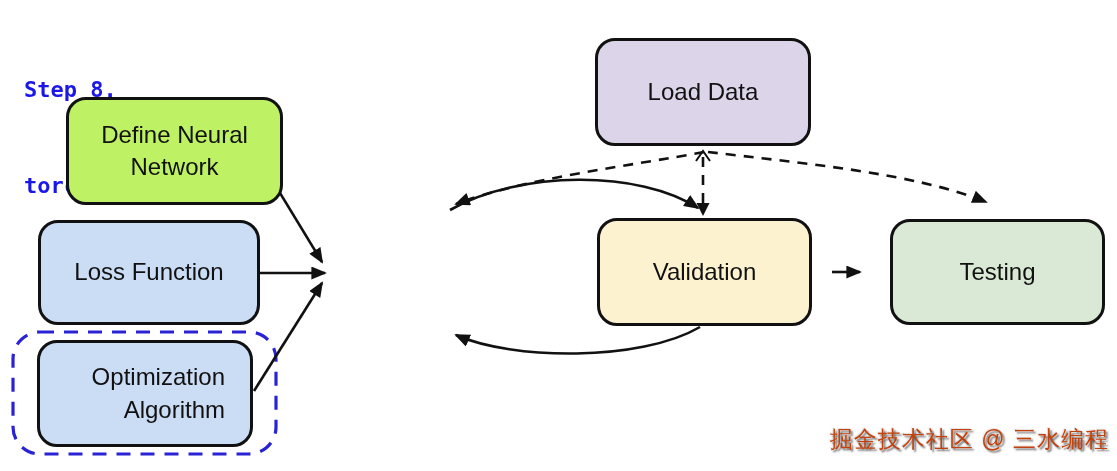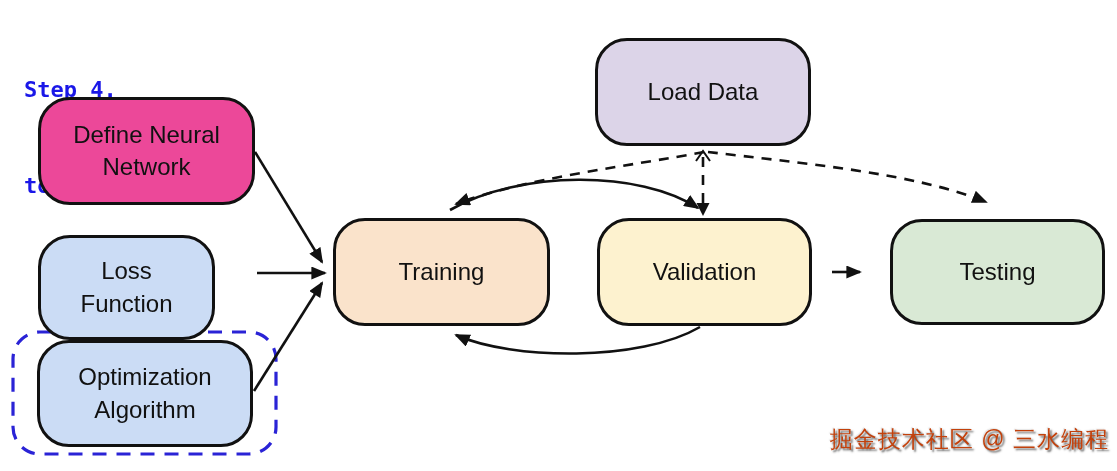--- a/index.html
+++ b/index.html
@@ -13,33 +13,33 @@
   }
   #edge-layer {
     position: absolute;
     left: 0; top: 0;
     width: 1117px; height: 471px;
   }
   .node {
     position: absolute;
     box-sizing: border-box;
     border: 3px solid #111111;
-    border-radius: 32px;
+    border-radius: 20px;
     display: flex;
     align-items: center;
     justify-content: center;
     text-align: center;
     font-size: 24px;
     line-height: 1.35;
     color: #111111;
     padding: 4px 25px;
   }
   .node-define      { left: 38px;  top: 97px;  width: 217px; height: 108px; }
-  .node-loss        { left: 38px;  top: 220px; width: 177px; height: 105px; margin-top: 15px; }
-  .node-optim       { left: 37px;  top: 340px; width: 216px; height: 107px; }
+  .node-loss        { left: 38px;  top: 220px; width: 222px; height: 105px; }
+  .node-optim       { left: 37px;  top: 340px; width: 216px; height: 107px; text-align: right; }
   .node-load        { left: 595px; top: 38px;  width: 216px; height: 108px; }
   .node-training    { left: 333px; top: 218px; width: 217px; height: 108px; }
   .node-validation  { left: 597px; top: 218px; width: 215px; height: 108px; justify-content: center; }
   .node-testing     { left: 890px; top: 219px; width: 215px; height: 106px; align-items: center; }
   #step-annotation {
     position: absolute;
     left: 24px; top: 10px;
     font-family: "DejaVu Sans Mono", "Liberation Mono", monospace;
     font-weight: bold;
     font-size: 22px;
@@ -85,43 +85,40 @@
     <polygon points="703,216 696.5,203 709.5,203" fill="#111111"></polygon>
     <path d="M 696,161 L 703,151 L 710,161" fill="none" stroke="#111111" stroke-width="2"></path>
 
     <path class="solid-edge" d="M 450,210 C 520,170 640,170 698,208" marker-end="url(#ah)"></path>
     <path class="solid-edge" d="M 700,327 C 640,362 512,360 456,335" marker-end="url(#ah)"></path>
 
     <path class="solid-edge" d="M 832,272 L 860,272" marker-end="url(#ah)"></path>
   </svg>
 
   <div id="step-annotation" style="color: rgb(26, 23, 232);">
-    <div>Step 4.</div>
+    <div>Step 8.</div>
     <div>torch.optim</div>
   </div>
 
-  <div class="node node-define" style="background-color: #ec4899;">
+  <div class="node node-define" style="background-color: #bef264; margin-left: 28px;">
     <span>Define Neural Network</span>
   </div>
 
   <div class="node node-loss" style="background-color: rgb(203, 220, 245);">
     <span>Loss Function</span>
   </div>
 
   <div class="node node-optim" style="background-color: rgb(203, 220, 245);">
     <span>Optimization Algorithm</span>
   </div>
 
   <div class="node node-load" style="background-color: rgb(220, 212, 232);">
     <span>Load Data</span>
   </div>
 
-  <div class="node node-training" style="background-color: rgb(250, 227, 203);">
-    <span>Training</span>
-  </div>
 
   <div class="node node-validation" style="background-color: rgb(253, 242, 207);">
     <span>Validation</span>
   </div>
 
   <div class="node node-testing" style="background-color: rgb(217, 233, 213);">
     <span>Testing</span>
   </div>
 
   <div id="watermark">掘金技术社区 @ 三水编程</div>

